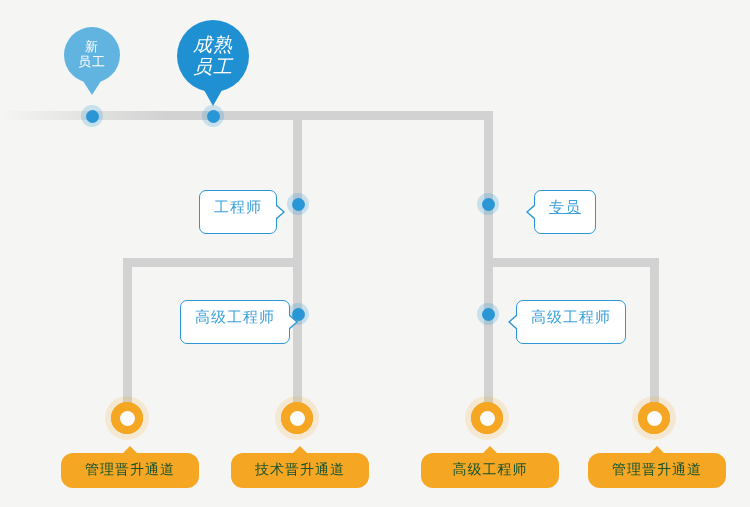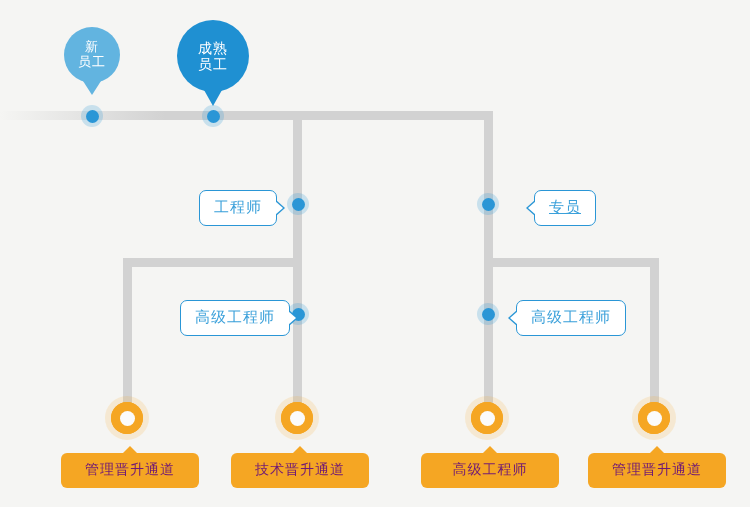--- a/index.html
+++ b/index.html
@@ -103,33 +103,34 @@
     width: 56px;
     height: 56px;
     background: #62b4e0;
     font-size: 13px;
   }
   .drop.small .tip { border-top: 14px solid #62b4e0; bottom: -12px; }
   .drop.large {
     width: 72px;
     height: 72px;
     background: #1f90d2;
-    font-size: 14px;
+    font-size: 19px;
+    font-style: italic;
   }
   .drop.large .tip { border-top: 16px solid #1f90d2; bottom: -14px; }
 
   
   .chip {
     position: absolute;
     border: 1px solid #2a96d6;
     background: #ffffff;
     border-radius: 7px;
     color: #3aa0da;
     font-size: 15px;
-    padding: 7px 14px 8px;
+    padding: 7px 14px 16px;
     white-space: nowrap;
     letter-spacing: 1px;
   }
   .chip .tail, .chip .tailfill {
     position: absolute;
     width: 0; height: 0;
     top: 50%;
     transform: translateY(-50%);
   }
   .chip.right .tail {
@@ -154,22 +155,22 @@
     left: -7px;
     border-top: 7px solid transparent;
     border-bottom: 7px solid transparent;
     border-right: 8px solid #ffffff;
   }
 
   
   .pill {
     position: absolute;
     background: #f5a623;
-    color: #701a75;
-    border-radius: 6px;
+    color: #14532d;
+    border-radius: 12px;
     font-size: 14px;
     padding: 8px 14px 9px;
     white-space: nowrap;
     letter-spacing: 1px;
     text-align: center;
   }
   .pill .uptip {
     position: absolute;
     top: -7px;
     left: 50%;

